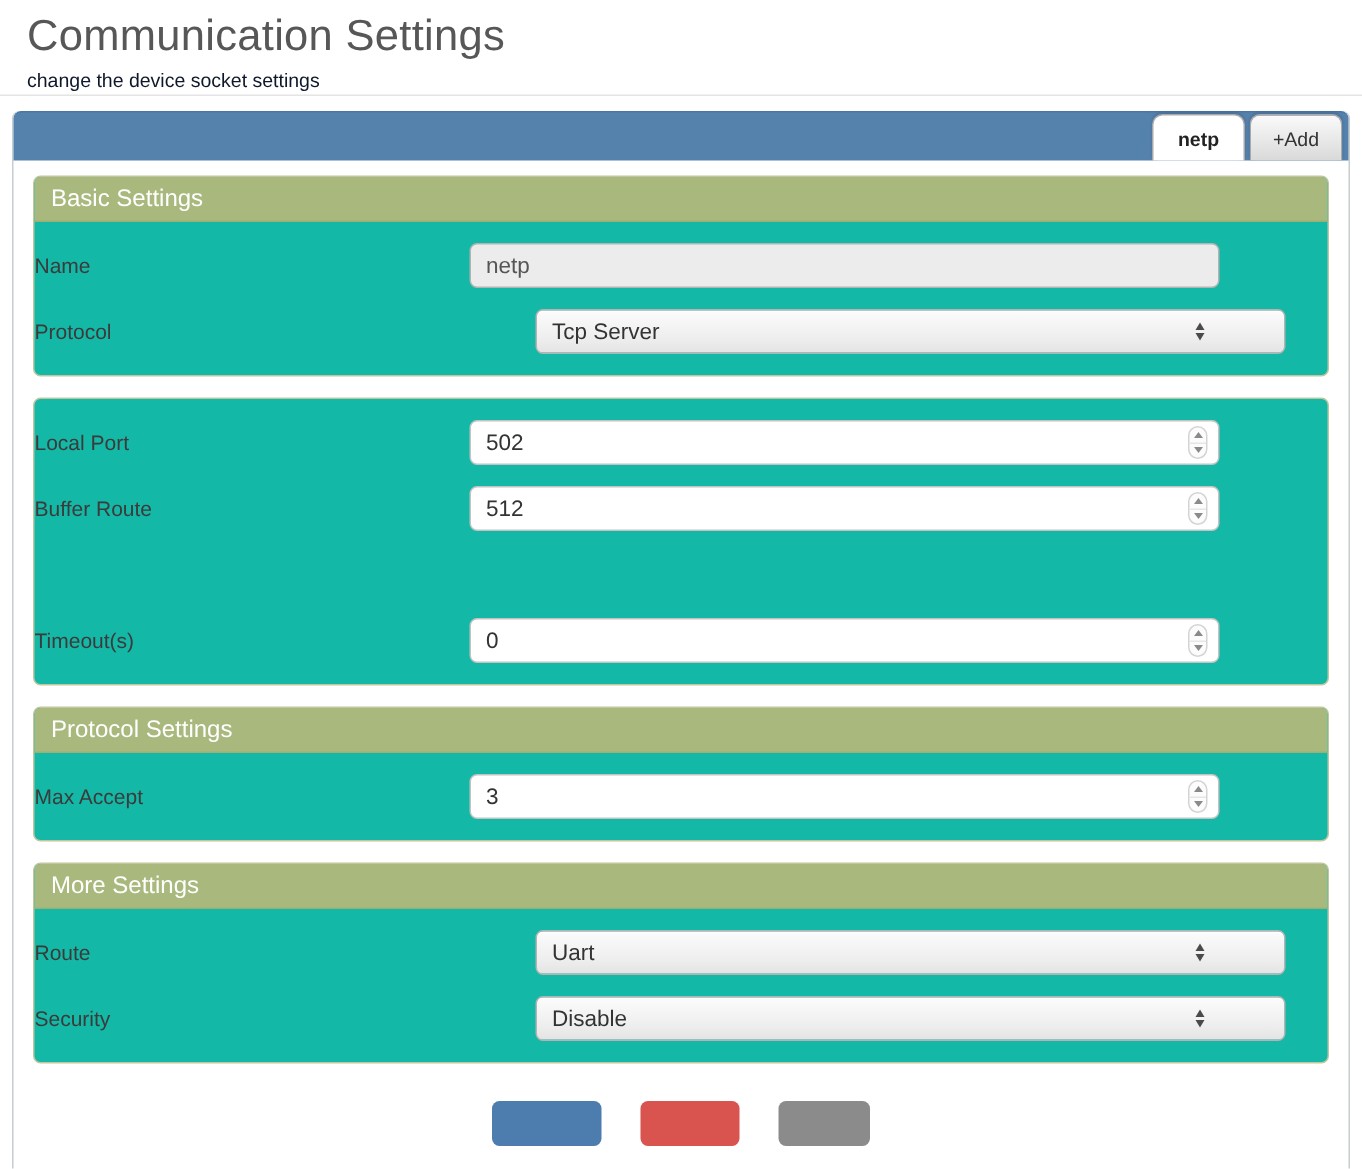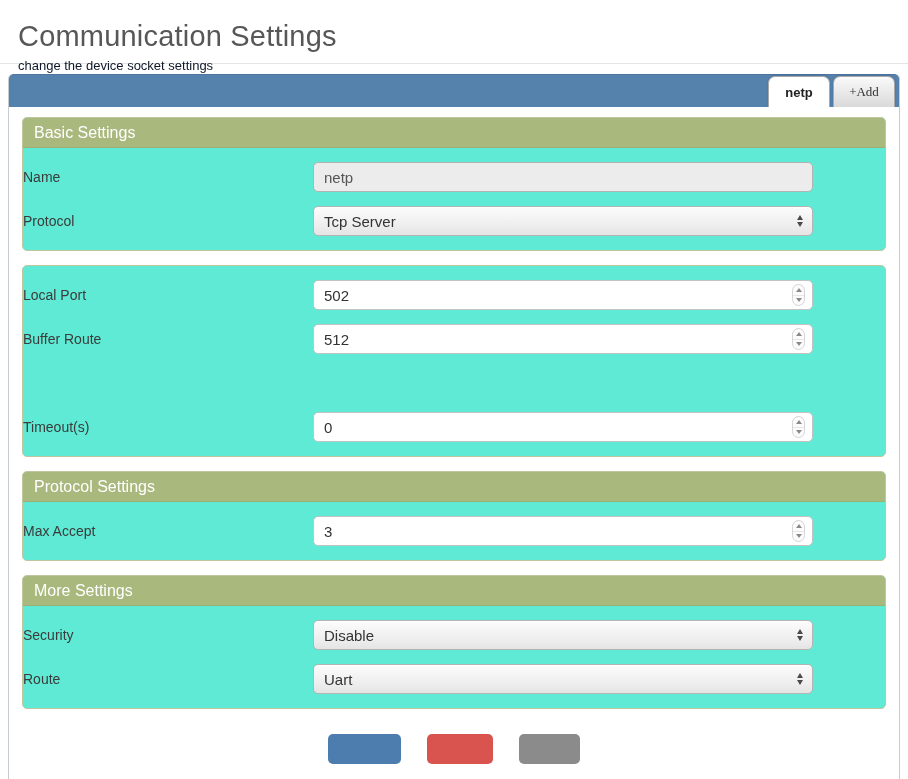--- a/index.html
+++ b/index.html
@@ -1,40 +1,40 @@
 <!DOCTYPE html>
 <html><head>
 <meta charset="utf-8">
 <style>
   * { box-sizing: border-box; margin: 0; padding: 0; }
   html,body { width:908px; height:779px; overflow:hidden; background:#fff;
     font-family:"Liberation Sans", sans-serif; }
 
   
-  .page-header { padding:20px 18px 0 18px; height:64px; border-bottom:1px solid #e4e4e4; background:#fff; }
+  .page-header { padding:8px 18px 0 18px; height:64px; border-bottom:1px solid #e4e4e4; background:#fff; }
   .page-title { font-size:29px; font-weight:400; color:#575757; letter-spacing:0.2px; }
   .page-subtitle { font-size:13px; color:#0f172a; margin-top:5px; }
 
   
   .panel { margin:10px 8px 0 8px; border:1px solid #c7ccd1; border-top:none;
     border-radius:5px 5px 0 0; min-height:695px; background:#fff; }
 
   
   .tab-bar { position:relative; height:33px; background:#5581ad;
     border-radius:5px 5px 0 0; border-top:1px solid #4c76a0; }
   .tabs { position:absolute; right:4px; bottom:0; display:flex; gap:3px; align-items:flex-end; }
   .tab { height:31px; min-width:62px; padding:0 13px; display:flex; align-items:center;
     justify-content:center; font-size:13px; color:#333; border:1px solid #a9a9a9; border-bottom:none;
     border-radius:7px 7px 0 0; cursor:pointer; box-shadow:0 -1px 2px rgba(0,0,0,0.12); }
   .tab.active { background:#fff; font-weight:bold; color:#222; }
-  .tab.add { background:linear-gradient(180deg,#fafafa,#d9d9d9);font-family:Liberation Serif, serif; }
+  .tab.add { background:linear-gradient(180deg,#fafafa,#d9d9d9); }
 
   
   .panel-body { padding:10px 13px 0 13px; }
-  .section { border:1px solid #c0c7a0; border-radius:5px; background:#5eead4;
+  .section { border:1px solid #c0c7a0; border-radius:5px; background:#14b8a6;
     margin-bottom:14px; overflow:hidden; }
   .section-title { background:#a9b87c; color:#fff; font-size:16px; height:30px;
     line-height:30px; padding-left:11px; border-bottom:1px solid #9fae72; }
   .section-body { padding:7px 0; }
 
   
   .form-row { height:44px; display:flex; align-items:center; }
   .form-label { width:290px; text-align:left; font-size:14px; color:#3b3b3b; }
   .form-control { position:relative; width:500px; height:30px; }
 
@@ -53,21 +53,21 @@
   .spinner .half.up { border-bottom:1px solid #e6e6e6; }
   .caret-up { width:0; height:0; border-left:3px solid transparent; border-right:3px solid transparent;
     border-bottom:4px solid #8a8a8a; }
   .caret-down { width:0; height:0; border-left:3px solid transparent; border-right:3px solid transparent;
     border-top:4px solid #8a8a8a; }
 
   
   .select { width:100%; height:30px; border:1px solid #b4b4b4; border-radius:5px;
     background:linear-gradient(180deg,#fcfcfc 0%,#ededed 70%,#e4e4e4 100%);
     display:flex; align-items:center; padding:0 26px 0 10px; font-size:15px; color:#333;
-    cursor:default; box-shadow:inset 0 1px 0 #fff; }
+    cursor:default; box-shadow:inset 0 1px 0 #fff;margin-left:44px; }
   .sel-arrows { position:absolute; right:10px; top:50%; transform:translateY(-50%);
     display:flex; flex-direction:column; gap:2px; }
   .tri-up { width:0; height:0; border-left:3.5px solid transparent; border-right:3.5px solid transparent;
     border-bottom:5px solid #4a4a4a; }
   .tri-down { width:0; height:0; border-left:3.5px solid transparent; border-right:3.5px solid transparent;
     border-top:5px solid #4a4a4a; }
 
   
   .footer-actions { display:flex; justify-content:center; gap:26px; margin-top:25px; padding-bottom:20px; }
   .btn { height:30px; border:none; border-radius:5px; cursor:pointer; }
@@ -188,43 +188,43 @@
             </span>
           </div>
         </div>
       </div>
     </div>
 
     <div class="section">
       <div class="section-title">More Settings</div>
       <div class="section-body">
         <div class="form-row">
+          <div class="form-label">Route</div>
+          <div class="form-control">
+            <div class="select">
+              <span>Uart</span>
+            </div>
+            <span class="sel-arrows">
+              <span class="tri-up"></span>
+                <span class="tri-down"></span>
+            </span>
+          </div>
+        </div>
+        <div class="form-row">
           <div class="form-label">Security</div>
           <div class="form-control">
             <div class="select">
               <span>Disable</span>
             </div>
             <span class="sel-arrows">
               <span class="tri-up"></span>
                 <span class="tri-down"></span>
             </span>
           </div>
         </div>
-        <div class="form-row">
-          <div class="form-label">Route</div>
-          <div class="form-control">
-            <div class="select">
-              <span>Uart</span>
-            </div>
-            <span class="sel-arrows">
-              <span class="tri-up"></span>
-                <span class="tri-down"></span>
-            </span>
-          </div>
-        </div>
       </div>
     </div>
 
     <div class="footer-actions">
       <button class="btn primary"></button>
       <button class="btn danger"></button>
       <button class="btn secondary"></button>
     </div>
 
   </div>

